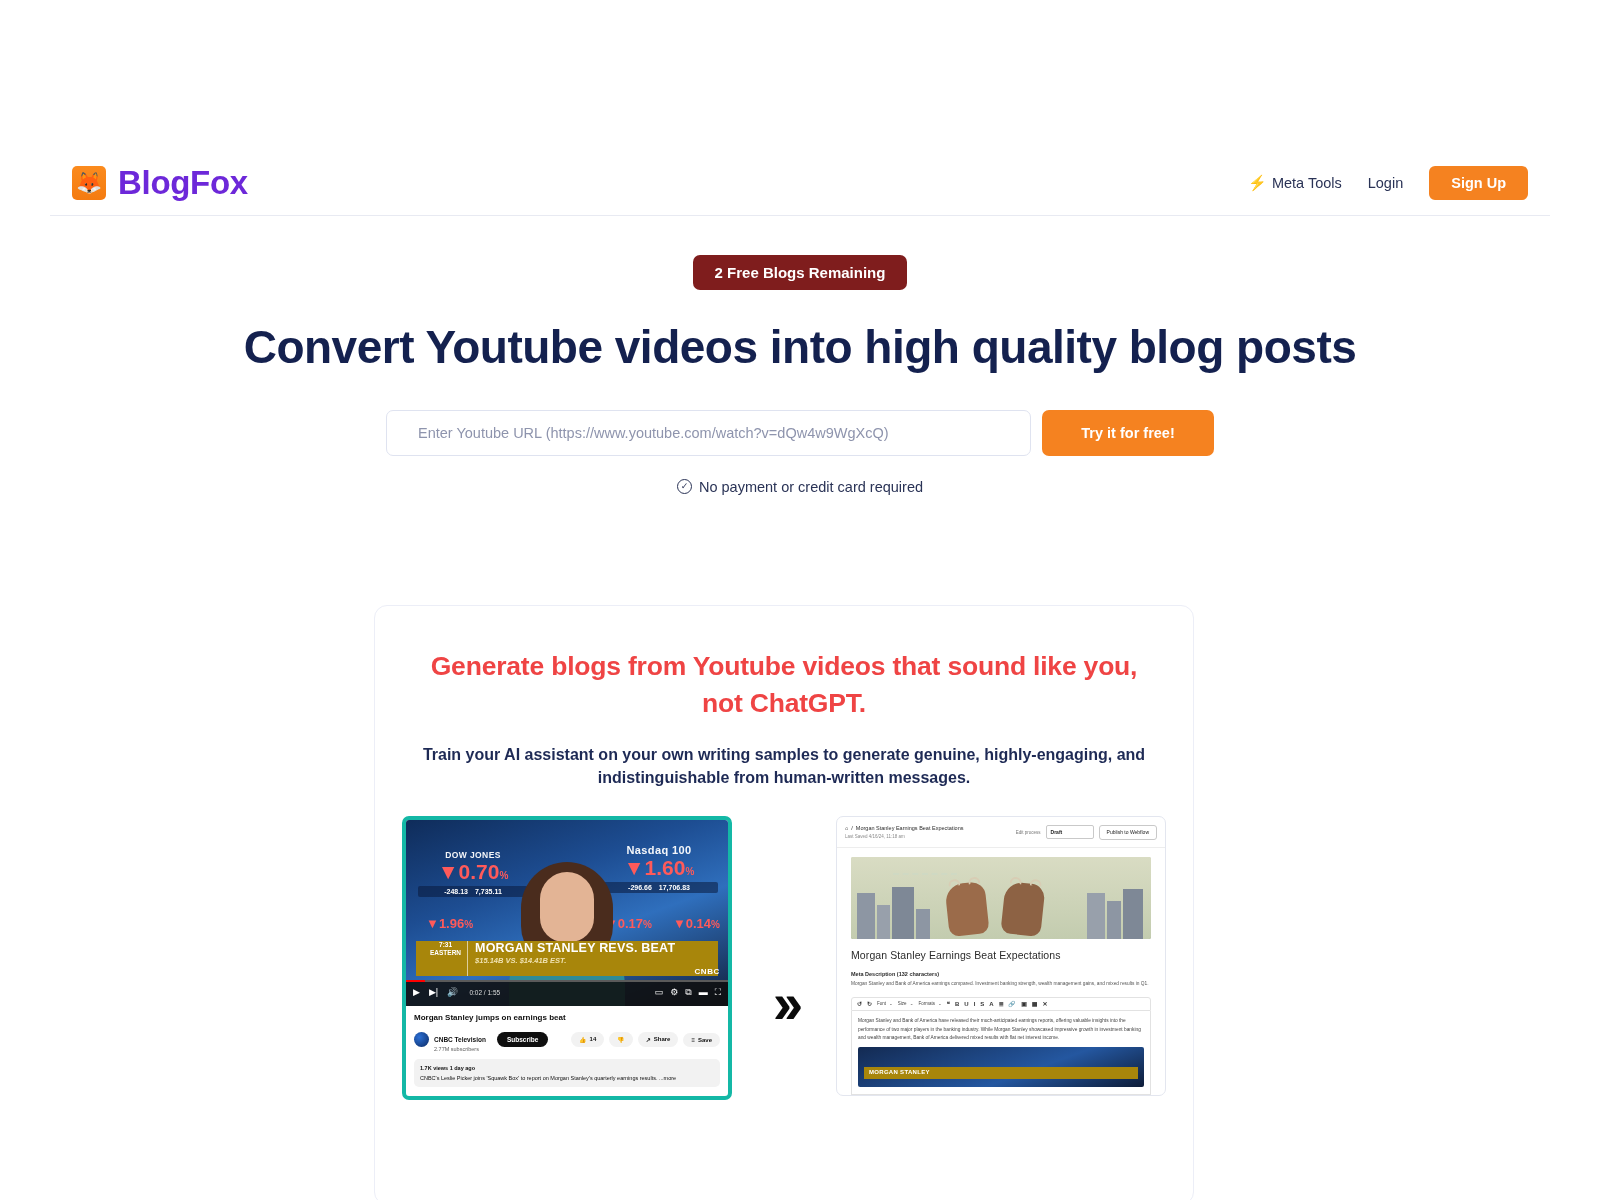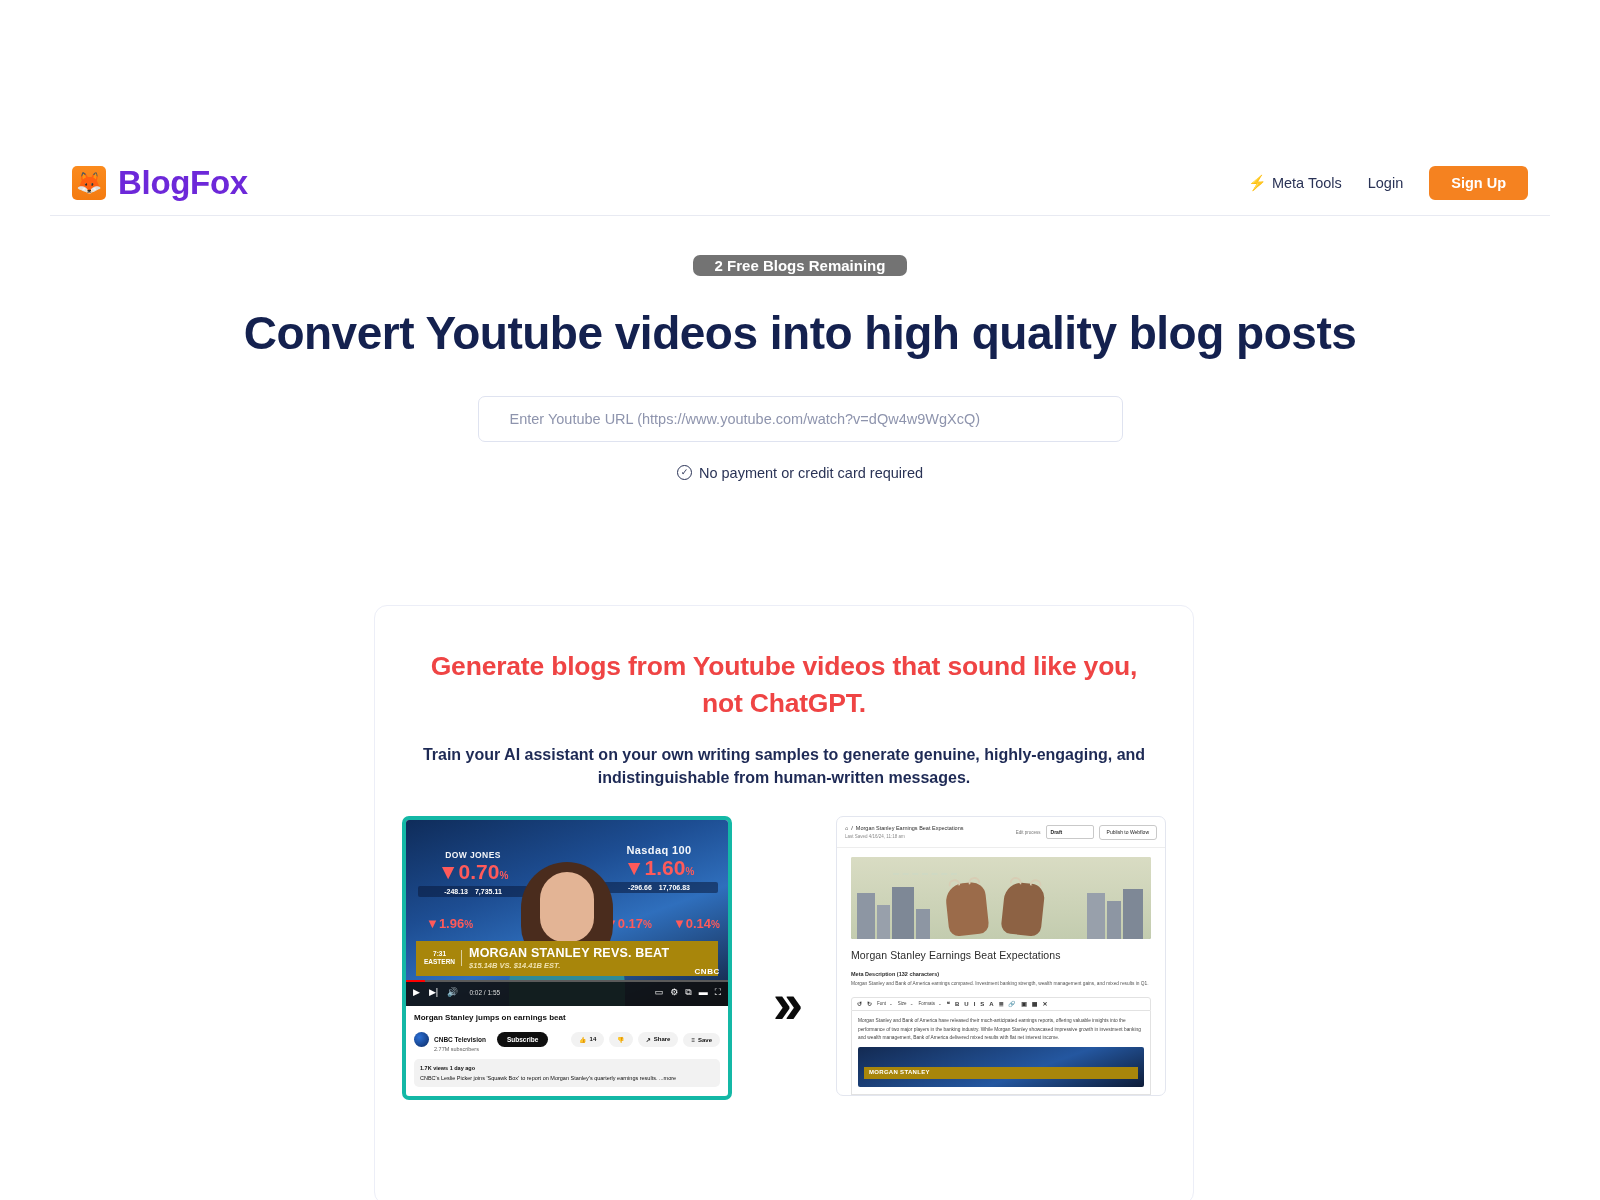--- a/index.html
+++ b/index.html
@@ -35,22 +35,22 @@
   .bolt { color: #f9a825; font-size: 15px; }
   .signup-btn {
     background: #f58220; color: #fff; border: none; border-radius: 6px;
     font-size: 14.5px; font-weight: bold; padding: 9px 22px; cursor: pointer;
     font-family: inherit;
   }
 
   
   .hero { position: absolute; left: 0; top: 255px; width: 1600px; text-align: center; }
   .badge {
-    display: inline-block; background: #737373; color: #fff;
-    font-size: 15px; font-weight: bold; padding: 2px 22px; border-radius: 7px;
+    display: inline-block; background: #7f1d1d; color: #fff;
+    font-size: 15px; font-weight: bold; padding: 9px 22px; border-radius: 7px;
   }
   .hero-title {
     margin-top: 28px; font-size: 46px; line-height: 1.3; font-weight: bold;
     color: #14214f; letter-spacing: -0.5px;
   }
   .hero-form {
     margin-top: 32px; display: flex; justify-content: center; gap: 11px;
   }
   .url-input {
     width: 645px; height: 46px; border: 1px solid #dfe3f0; border-radius: 7px;
@@ -125,21 +125,21 @@
   .anchor .face {
     position: absolute; left: 50%; top: 14px; transform: translateX(-50%);
     width: 54px; height: 70px; border-radius: 27px 27px 24px 24px; background: #e3b495;
   }
   .anchor .body {
     position: absolute; left: 50%; bottom: 0; transform: translateX(-50%);
     width: 116px; height: 62px; border-radius: 40px 40px 0 0; background: #2e8b96;
   }
   .lower-third {
     position: absolute; left: 10px; right: 10px; bottom: 30px; height: 35px;
-    background: #a8860b; display: flex; align-items: center; padding: 0 8px;
+    background: #a8860b; display: flex; padding: 0 14px;
   }
   .lt-time {
     font-size: 6.5px; font-weight: bold; color: #fff; line-height: 1.25;
     padding-right: 6px; border-right: 1.5px solid rgba(255,255,255,.6); text-align: center;
   }
   .lt-text { padding-left: 7px; }
   .lt-main { font-size: 12.5px; font-weight: bold; color: #fff; letter-spacing: .2px; }
   .lt-sub { font-size: 7.5px; font-weight: bold; color: #f0e2b0; margin-top: 1px; font-style: italic; }
   .cnbc-logo {
     position: absolute; right: 8px; bottom: 30px; font-size: 8px;
@@ -279,20 +279,21 @@
       <span class="nav-link">Login</span>
       <button class="signup-btn">Sign Up</button>
     </div>
   </div>
 
   <div class="hero">
     <div class="badge">2 Free Blogs Remaining</div>
     <div class="hero-title">Convert Youtube videos into high quality blog posts</div>
     <div class="hero-form">
       <input class="url-input" type="text" placeholder="Enter Youtube URL (https://www.youtube.com/watch?v=dQw4w9WgXcQ)" style="">
+      <button class="try-btn">Try it for free!</button>
     </div>
     <div class="no-payment">
       <span class="check-circle">✓</span>
       <span>No payment or credit card required</span>
     </div>
   </div>
 
   <div class="feature-card">
     <div class="feature-title">Generate blogs from Youtube videos that sound like you, not ChatGPT.</div>
     <div class="feature-sub">Train your AI assistant on your own writing samples to generate genuine, highly-engaging, and indistinguishable from human-written messages.</div>

